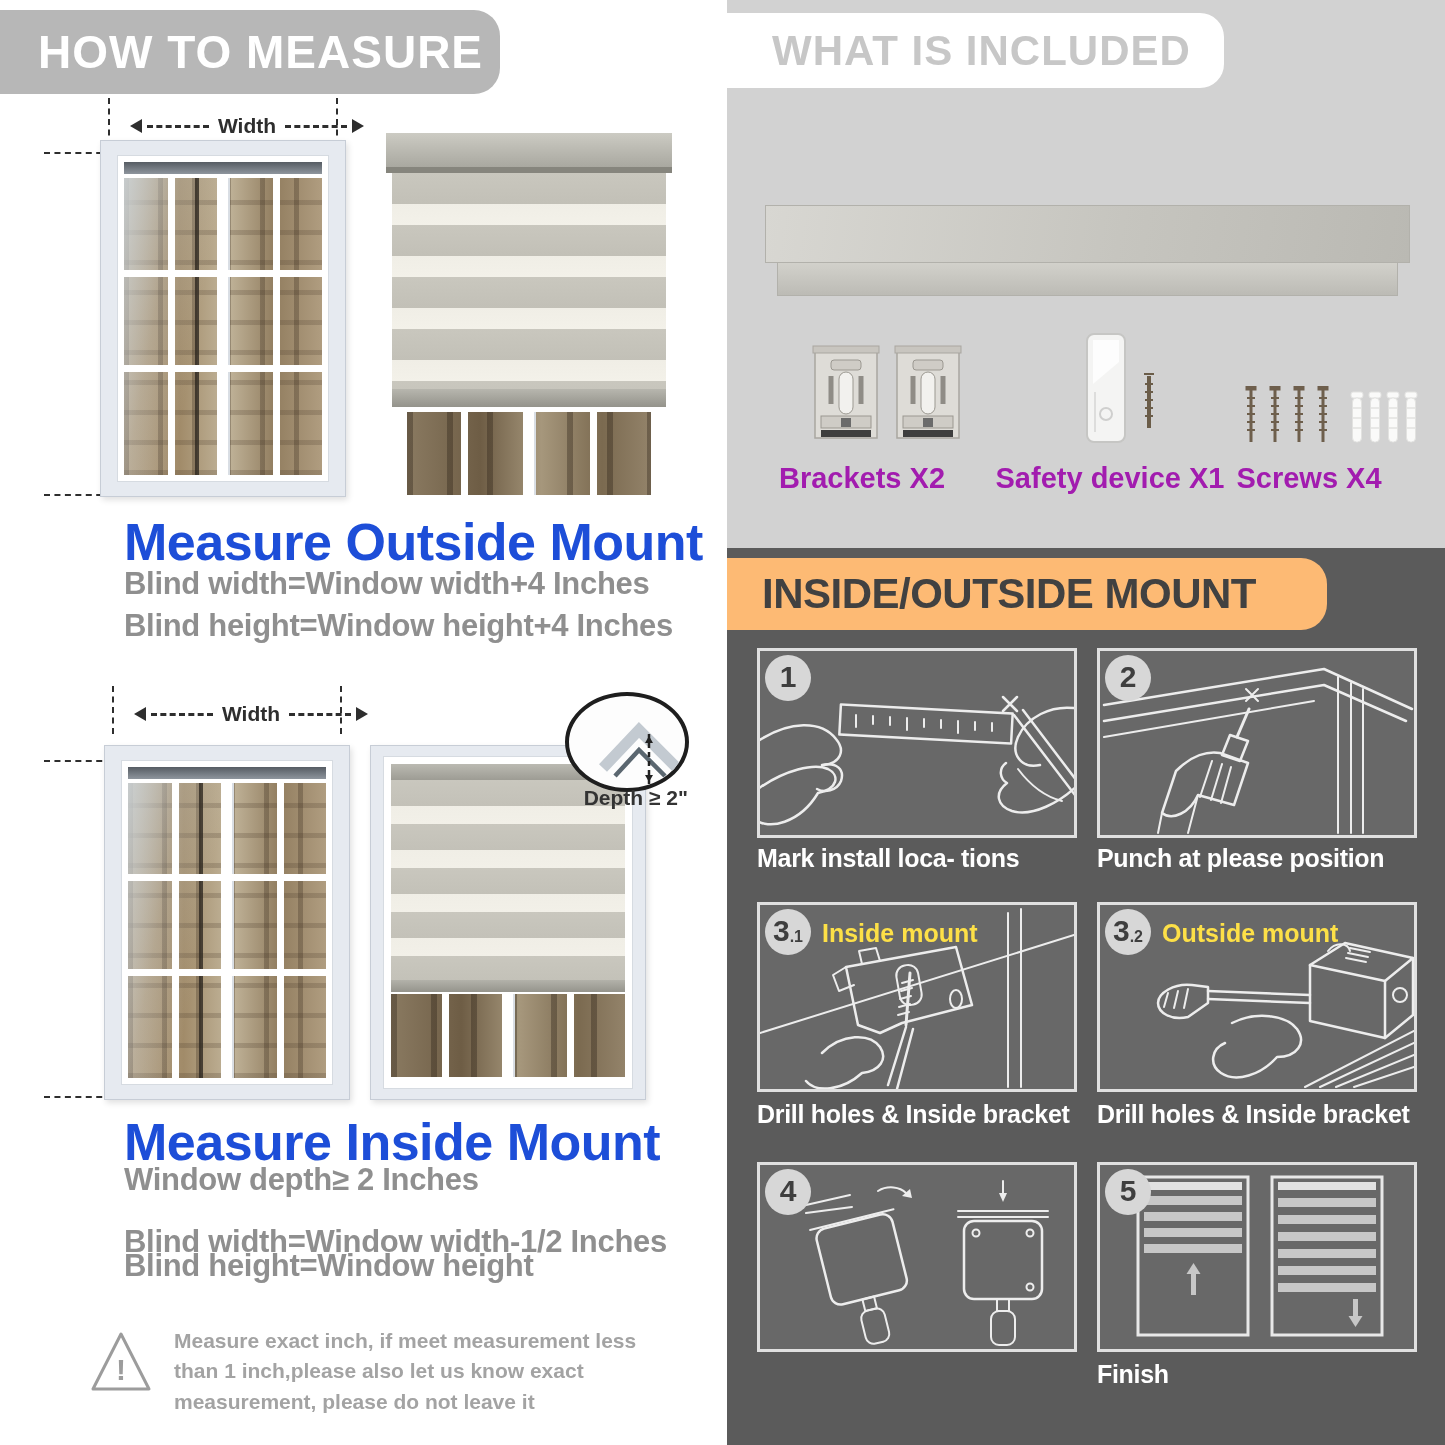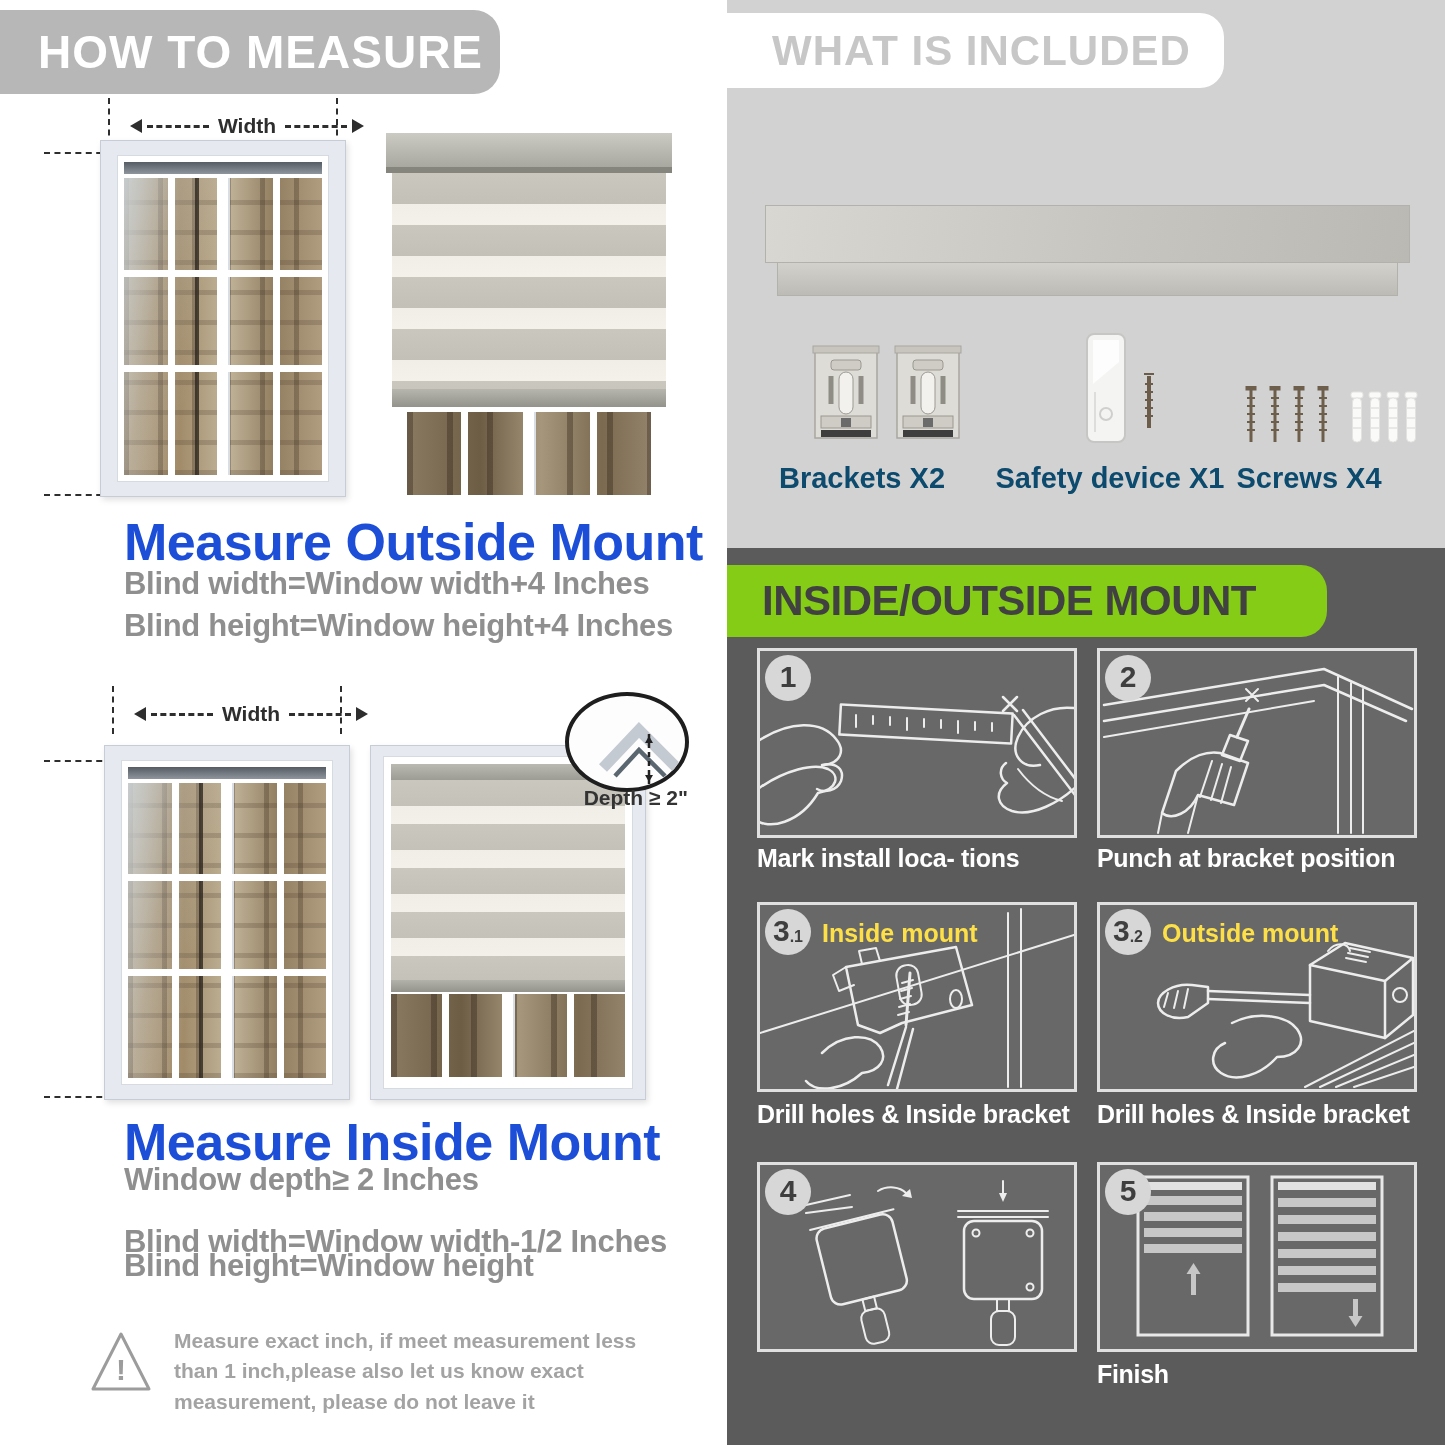--- a/index.html
+++ b/index.html
@@ -68,26 +68,26 @@
 
   
   #rtop{left:727px;top:0;width:718px;height:548px;background:#d2d2d2;}
   #rbanner{position:absolute;left:0;top:13px;width:497px;height:75px;background:#ffffff;
            border-radius:0 24px 24px 0;display:flex;align-items:center;padding-left:45px;box-sizing:border-box;}
   #rbanner .t{font-size:42px;font-weight:bold;color:#c7c7c7;letter-spacing:1px;}
   #prodlabel{position:absolute;left:0;right:0;top:138px;text-align:center;font-size:31px;font-weight:bold;color:#7b7b7b;}
   #headrail2{position:absolute;left:38px;top:205px;width:645px;}
   .hr-top{height:56px;background:linear-gradient(100deg,#d8d7d2 0%,#c6c5bf 55%,#bab9b3 100%);border:1px solid #b2b1ab;}
   .hr-bot{margin:0 12px;height:32px;background:linear-gradient(180deg,#d2d1cb,#bcbbb5);border:1px solid #b2b1ab;border-top:none;}
-  .ilabel{position:absolute;top:462px;font-size:29px;font-weight:bold;color:#0c4a6e;}
+  .ilabel{position:absolute;top:462px;font-size:29px;font-weight:bold;color:#a21caf;}
 
   
   #rbot{left:727px;top:548px;width:718px;height:897px;background:#5b5b5b;}
-  #mbanner{position:absolute;left:0;top:10px;width:600px;height:72px;background:#84cc16;
-           border-radius:0 26px 26px 0;display:flex;align-items:center;padding-left:35px;box-sizing:border-box;margin-top:7px;}
+  #mbanner{position:absolute;left:0;top:10px;width:600px;height:72px;background:#fdba74;
+           border-radius:0 26px 26px 0;display:flex;align-items:center;padding-left:35px;box-sizing:border-box;}
   #mbanner .t{font-size:42px;font-weight:bold;color:#414141;letter-spacing:-0.5px;}
   .panel{position:absolute;width:320px;height:190px;background:#686868;border:3px solid #e0e0e0;box-sizing:border-box;}
   .badge{position:absolute;left:5px;top:4px;width:46px;height:46px;border-radius:50%;background:#d7d7d7;
          color:#3f3f3f;display:flex;align-items:flex-start;justify-content:center;font-weight:bold;font-size:30px;line-height:44px;}
   .badge .sub{font-size:16px;line-height:1;margin-top:20px;}
   .plabel{position:absolute;left:62px;top:14px;color:#fde047;font-weight:bold;font-size:25px;}
   .caption{position:absolute;width:335px;color:#ffffff;font-weight:bold;font-size:25px;letter-spacing:-0.3px;}
   .art{position:absolute;left:0;top:0;width:100%;height:100%;}
 </style>
 </head>
@@ -383,21 +383,21 @@
             </g>
           <path d="M98,144 L88,182 M62,162 L58,182" stroke-width="2"></path>
         </g>
       </svg>
       <span class="badge">
           <span>2</span>
           <span class="sub"></span>
         </span>
       <span class="plabel"></span>
     </div>
-    <div class="caption" style="left:370px;top:296px;">Punch at  bracket position</div>
+    <div class="caption" style="left:370px;top:296px;">Punch at  please position</div>
 
     <div class="panel" style="left:30px;top:354px;">
       <svg class="art" viewBox="0 0 314 184">
         <g stroke="#ededed" stroke-width="2.5" fill="none" stroke-linecap="round" stroke-linejoin="round">
           <path d="M0,128 L314,30" stroke-width="2"></path>
           <path d="M248,8 L248,182 M261,4 L261,182" stroke-width="2"></path>
           <path d="M86,62 L196,42 L212,100 L142,118 L120,128 L98,120 Z"></path>
           <path d="M86,62 l-13,8 l6,16 l15,-6 M120,56 l-4,-13 l-17,3 l3,13" stroke-width="2"></path>
           <rect x="138" y="60" width="22" height="40" rx="10" transform="rotate(-10 149 80)" stroke-width="2"></rect>
           <ellipse cx="196" cy="94" rx="6" ry="9" stroke-width="2"></ellipse>

